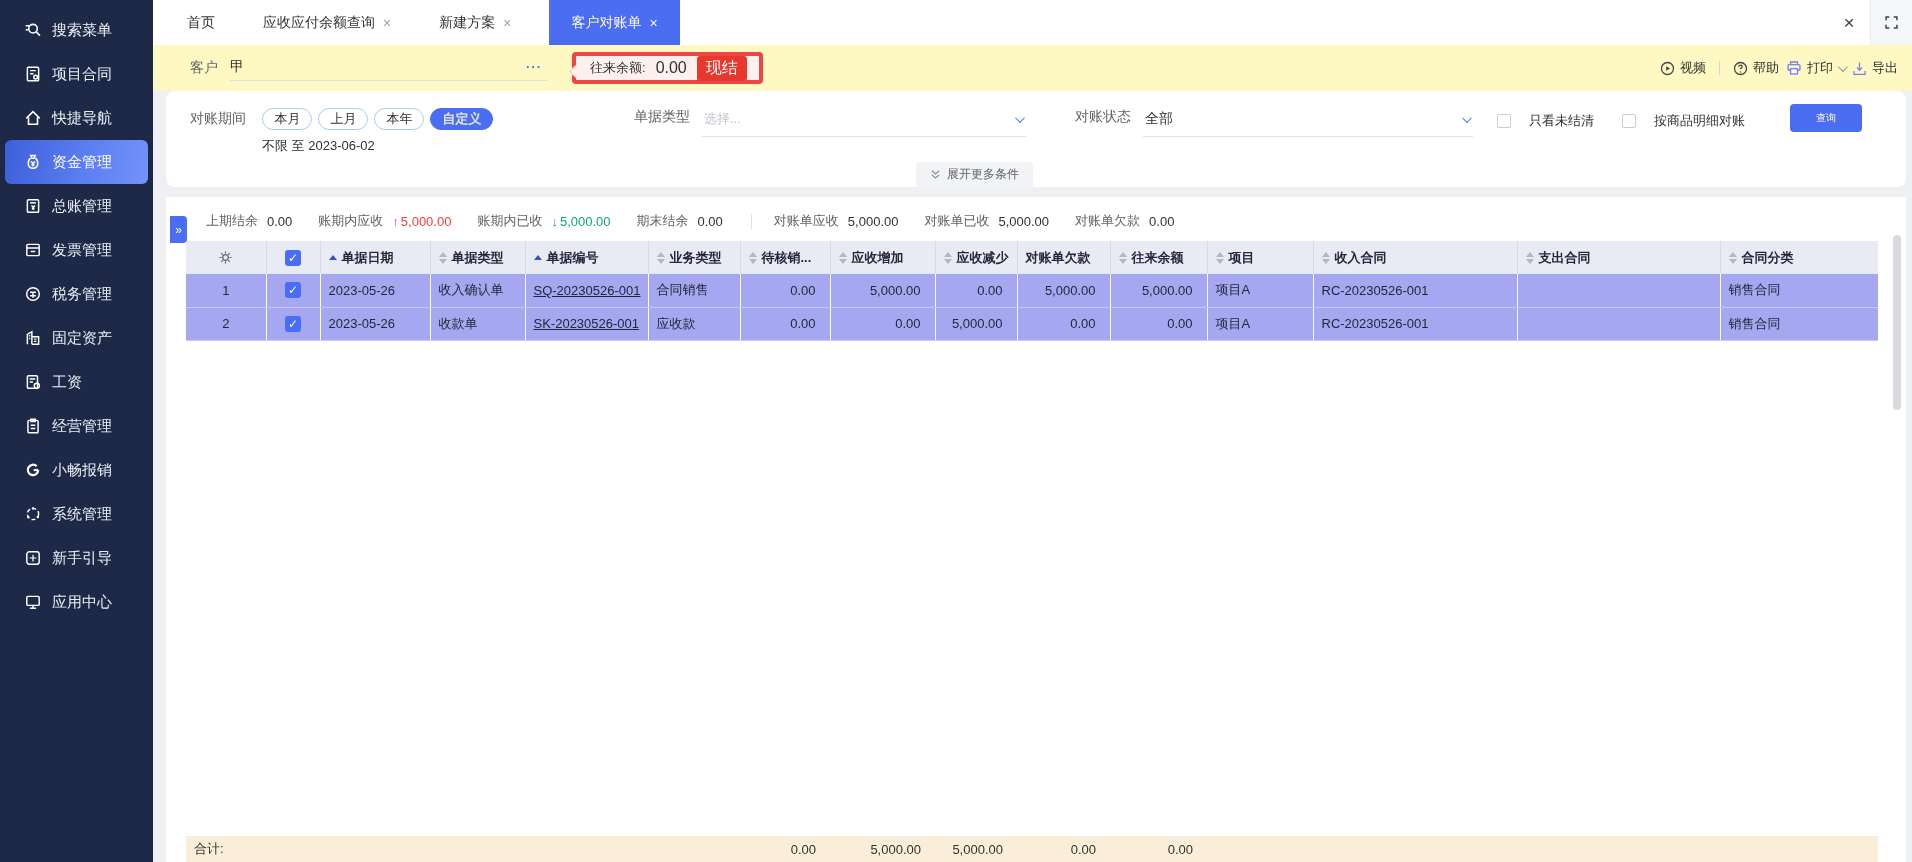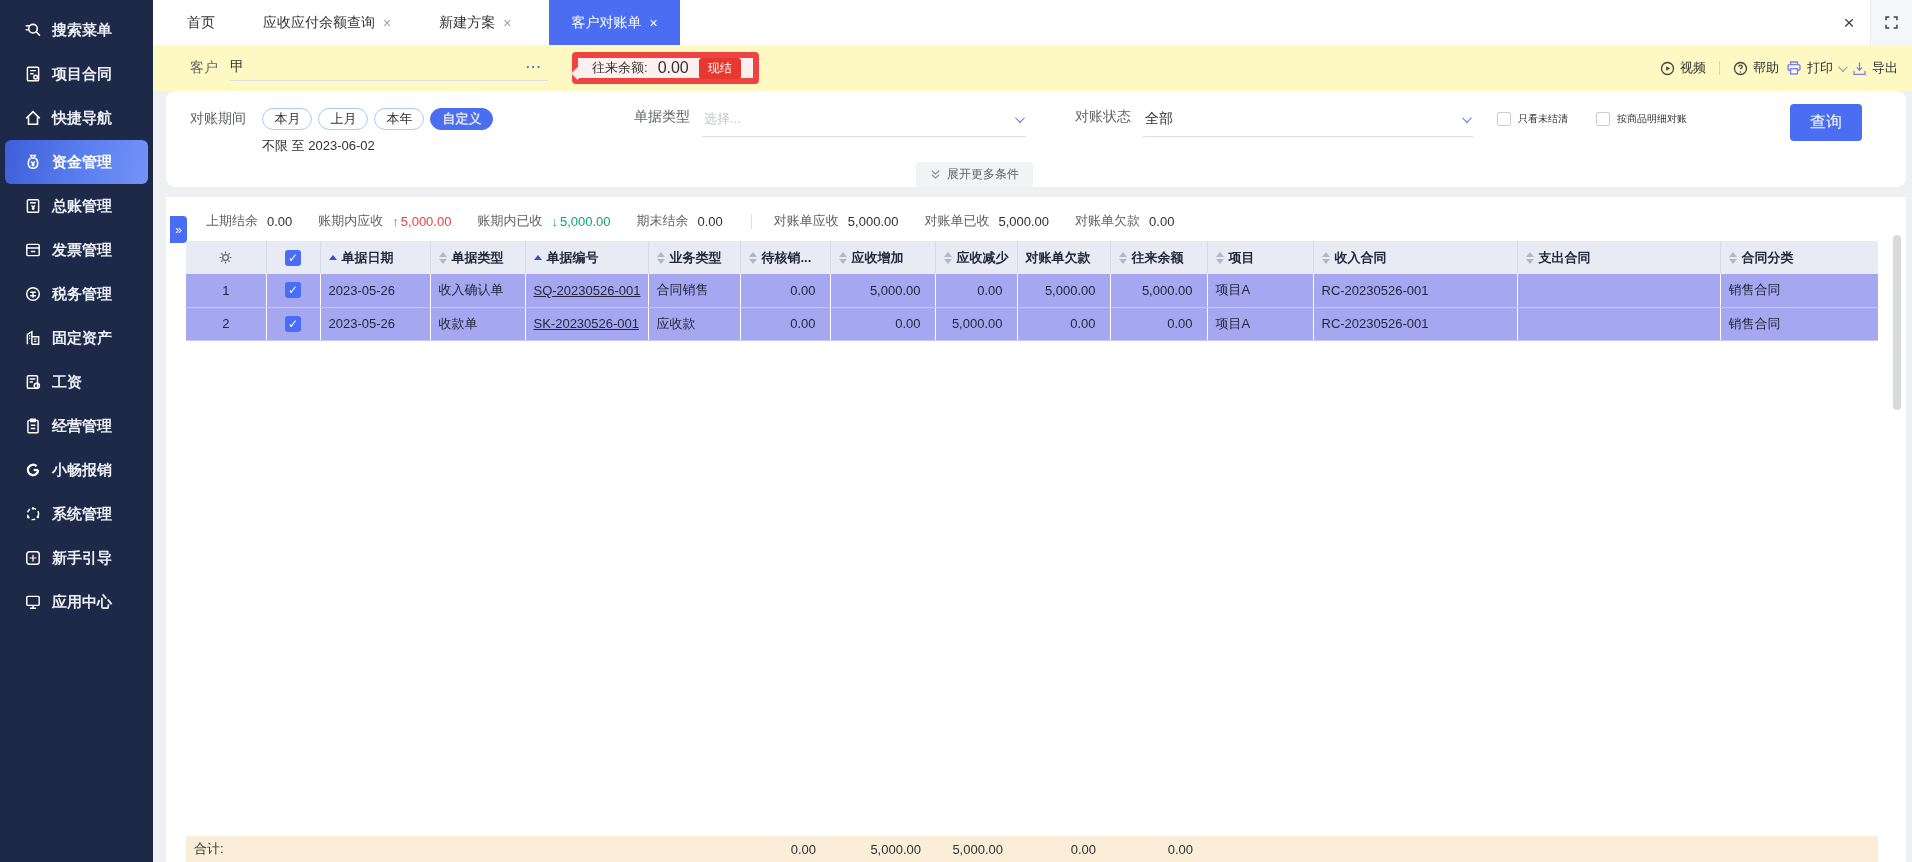--- a/index.html
+++ b/index.html
@@ -1,21 +1,21 @@
 <!DOCTYPE html>
 <html><head>
 <meta charset="utf-8">
 <style>
   * { margin:0; padding:0; box-sizing:border-box; }
   html,body { width:1912px; height:862px; overflow:hidden;
     font-family:"Liberation Sans","DejaVu Sans",sans-serif; background:#eef0f4; color:#303133; }
   .app { display:flex; width:100%; height:100%; }
 
   
-  .sidebar { width:153px; height:100%; background:#1d2946; flex:none; padding-top:8px;font-weight:bold; }
+  .sidebar { width:153px; height:100%; background:#1d2946; flex:none; padding-top:8px; }
   .side-item { height:44px; display:flex; align-items:center; gap:10px; padding-left:24px;
     color:#eceef6; font-size:15px; cursor:pointer; position:relative; }
   .side-item svg { width:18px; height:18px; flex:none; }
   .side-item.active { margin:0 5px; padding-left:19px; border-radius:6px;
     background:linear-gradient(100deg,#3d5fd9 0%,#5b7ef0 55%,#7293f7 100%); color:#fff; }
 
   
   .main { flex:1; display:flex; flex-direction:column; min-width:0; }
 
   
@@ -31,27 +31,27 @@
   .tbtn.close-x { font-size:19px; color:#444; }
   .tbtn.fullscr { background:#f5f6f8; border-left:1px solid #ececee; }
 
   
   .header-row { height:46px; background:#fef9c3; display:flex; align-items:center; position:relative; flex:none; }
   .cust-label { margin-left:37px; font-size:14px; color:#606266; }
   .cust-field { display:flex; align-items:center; justify-content:space-between; width:318px;
     margin-left:12px; border-bottom:1px solid #dcdfe6; padding:2px 6px 4px 0; }
   .cust-value { font-size:14px; color:#303133; }
   .dots { color:#4a6df2; font-weight:bold; letter-spacing:1px; font-size:13px; cursor:pointer; }
-  .balloon { position:relative; margin-left:24px; background:#fef0ef; border:6px solid #ef4444;
+  .balloon { position:relative; margin-left:24px; background:#fef0ef; border:4px solid #ef4444;
     border-radius:4px; height:32px; display:flex; align-items:center; gap:10px; padding:0 12px 0 14px; }
   .balloon:before { content:""; position:absolute; left:-5px; top:11px; width:8px; height:8px;
     background:#fef0ef; border-left:1px solid #f6c6c1; border-bottom:1px solid #f6c6c1; transform:rotate(45deg); }
   .bal-label { font-size:13px; color:#303133; }
   .bal-value { font-size:16px; color:#303133; }
-  .badge-red { background:#e8382e; color:#fff; font-size:12px; padding:2px 9px; border-radius:3px; cursor:pointer; }
+  .badge-red { background:#e8382e; color:#fff; font-size:16px; padding:2px 9px; border-radius:3px; cursor:pointer; }
   .hdr-actions { position:absolute; right:14px; display:flex; align-items:center; gap:7px; font-size:13px; color:#303133; }
   .hdr-actions .act { display:flex; align-items:center; gap:5px; cursor:pointer; }
   .hdr-divider { width:1px; height:14px; background:#d3d6dd; margin:0 6px; }
   .chev { display:inline-block; width:7px; height:7px; border-right:1.6px solid #8a8f99;
     border-bottom:1.6px solid #8a8f99; transform:rotate(45deg) translateY(-2px); }
   .chev.blue { border-color:#4a6df2; }
 
   
   .filter-panel { position:relative; margin:0 6px 0 13px; height:96px; background:#fff; flex:none;border-radius:9px; }
   .f-label { font-size:14px; color:#606266; }
@@ -63,24 +63,24 @@
   .period-range { margin:7px 0 0 72px; font-size:13px; color:#303133; }
   .fg-field { position:absolute; top:17px; display:flex; align-items:flex-start; gap:12px; }
   .fg-doctype { left:468px; }
   .fg-status { left:909px; }
   .ufield { width:324px; border-bottom:1px solid #dcdfe6; display:flex; align-items:center;
     justify-content:space-between; padding:2px 4px 8px 2px; cursor:pointer; }
   .ufield.w330 { width:330px; }
   .placeholder { font-size:13px; color:#c0c4cc; }
   .fval { font-size:14px; color:#303133; }
   .fg-checks { position:absolute; left:1331px; top:21px; display:flex; gap:28px; }
-  .ckb { display:flex; align-items:center; gap:7px; font-size:10px; color:#303133; cursor:pointer; }
+  .ckb { display:flex; align-items:center; gap:18px; font-size:13px; color:#303133; cursor:pointer; }
   .box { width:14px; height:14px; border:1px solid #c9ccd4; border-radius:2px; background:#fff; }
-  .query-btn { position:absolute; right:44px; top:13px; width:72px; height:37px; background:#4a6df2;
-    color:#fff; font-size:16px; border:none; border-radius:4px; cursor:pointer; }
+  .query-btn { position:absolute; right:44px; top:13px; width:72px; height:28px; background:#4a6df2;
+    color:#fff; font-size:10px; border:none; border-radius:4px; cursor:pointer; }
   .expand-more { position:absolute; bottom:0; left:calc(50% - 120px); background:#f2f3f5;
     border-radius:4px 4px 0 0; padding:4px 14px; font-size:12px; color:#606266;
     display:flex; align-items:center; gap:6px; cursor:pointer; }
 
   
   .content-panel { position:relative; margin:10px 6px 0 13px; background:#fff; flex:1; overflow:hidden; }
   .expander { position:absolute; left:4px; top:19px; width:17px; height:27px; background:#4a6df5;
     color:#fff; border-radius:0 4px 4px 0; font-size:12px; display:flex; align-items:center;
     justify-content:center; cursor:pointer; }
   .summary-bar { display:flex; align-items:center; padding:15px 0 11px 40px; font-size:13px; }

